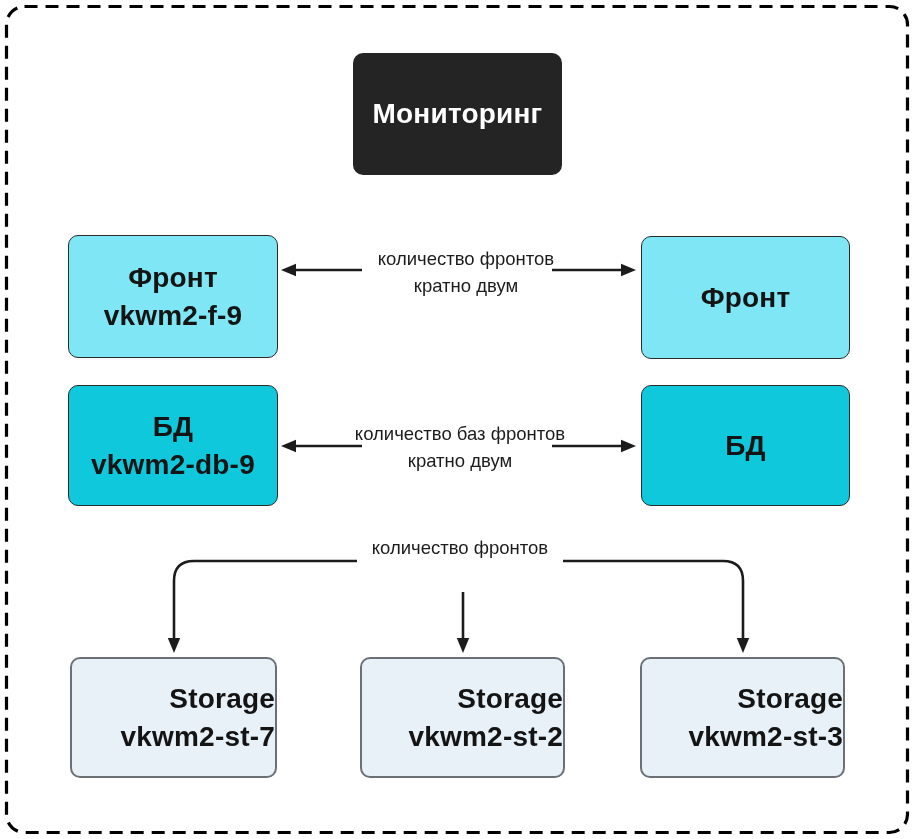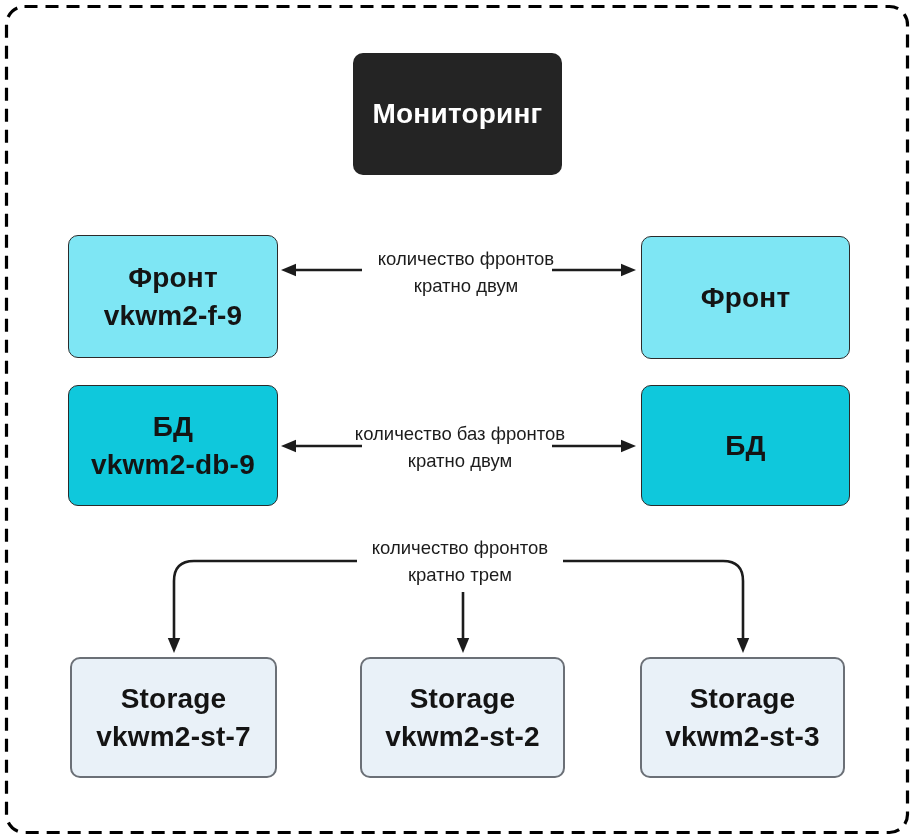--- a/index.html
+++ b/index.html
@@ -48,20 +48,21 @@
     border: 1.6px solid var(--node-border, #2b2b2b);
     margin-top: 28px;
   }
   .node-db {
     background: var(--db-bg, #0fc8dc);
     border: 1.6px solid var(--node-border, #2b2b2b);
   }
   .node-storage {
     background: var(--storage-bg, #e9f1f8);
     border: 2px solid var(--storage-border, #6b7077);
+    align-items: flex-end;
   }
   .link-label {
     position: absolute;
     transform: translateX(-50%);
     text-align: center;
     font-size: 18.5px;
     font-weight: 500;
     line-height: 27px;
     color: var(--label-text, #1c1c1c);
     white-space: nowrap;
@@ -144,16 +145,15 @@
   <div class="link-label" style="left:466px; top:245px;">
     <div>количество фронтов</div>
     <div>кратно двум</div>
   </div>
   <div class="link-label" style="left:460px; top:420px;">
     <div>количество баз фронтов</div>
     <div>кратно двум</div>
   </div>
   <div class="link-label" style="left:460px; top:534px;">
     <div>количество фронтов</div>
-    <div>кратно трем</div>
   </div>
 
 </div>
 
 </body></html>

